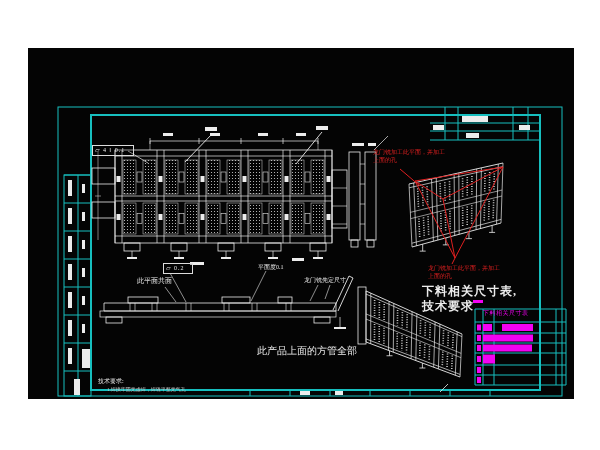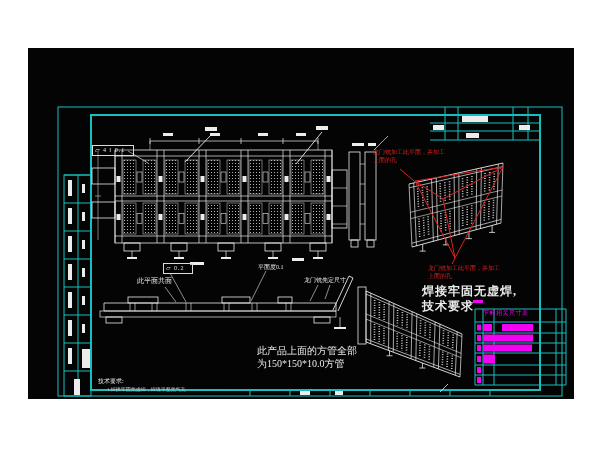--- a/index.html
+++ b/index.html
@@ -373,21 +373,21 @@
   <div class="fcf" style="left:92px;top:145px;width:36px;height:9px;">▱ 4 ‖ 0.1</div>
   <div class="fcf" style="left:163px;top:263px;width:24px;height:9px;">▱ 0.2</div>
 
   <div class="txt" style="left:137px;top:277px;font-size:7px;">此平面共面</div>
   <div class="txt" style="left:258px;top:264px;font-size:6px;">平面度0.1</div>
   <div class="txt" style="left:304px;top:277px;font-size:6px;">龙门铣先定尺寸</div>
 
   <div class="txt red" style="left:373px;top:149px;font-size:6px;"><span>龙门铣加工此平面，并加工</span><br><span>上面的孔</span></div>
   <div class="txt red" style="left:428px;top:265px;font-size:6px;"><span>龙门铣加工此平面，并加工</span><br><span>上面的孔</span></div>
 
-  <div class="txt" style="left:422px;top:284px;font-size:12px;font-weight:bold;letter-spacing:1px;"><span>焊接牢固无虚焊,</span><br><span>技术要求</span></div>
-
-  <div class="txt" style="left:257px;top:345px;font-size:10px;"><span>此产品上面的方管全部</span><br><span>为150*150*10.0方管</span></div>
+  <div class="txt" style="left:422px;top:284px;font-size:12px;font-weight:bold;letter-spacing:1px;"><span>下料相关尺寸表,</span><br><span>技术要求</span></div>
+
+  <div class="txt" style="left:257px;top:345px;font-size:10px;"><span>此产品上面的方管全部</span><br></div>
 
   <div class="txt" style="left:98px;top:378px;font-size:6px;">技术要求:</div>
   <div class="txt" style="left:107px;top:387px;font-size:5px;color:#c9c9c9;">1.焊接牢固无虚焊，焊缝平整无气孔</div>
 
   <div class="txt mag" style="left:483px;top:310px;font-size:6px;letter-spacing:0.5px;">下料相关尺寸表</div>
 </div>
 
 </body></html>

